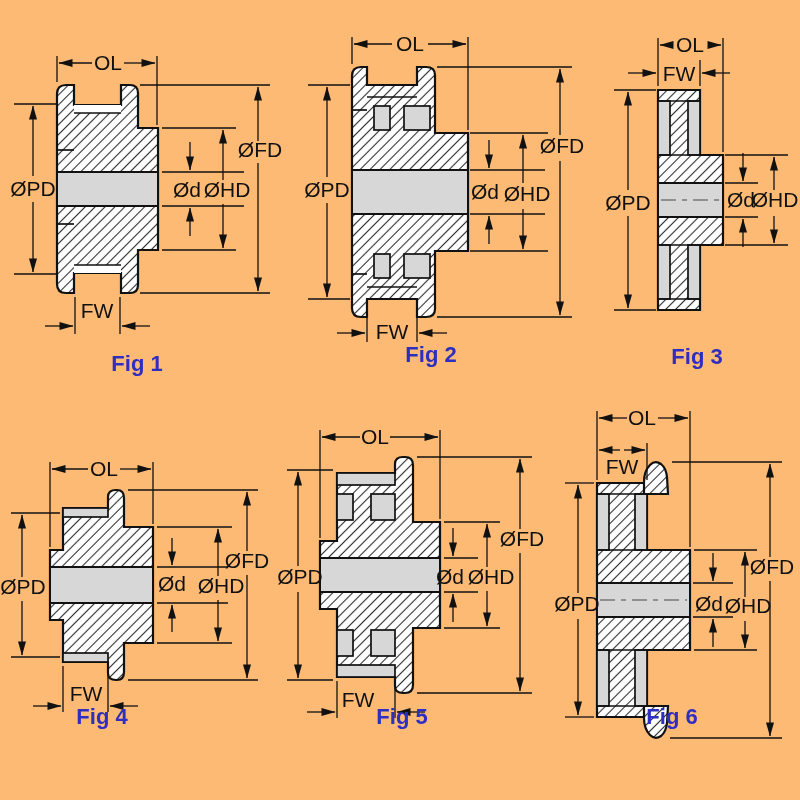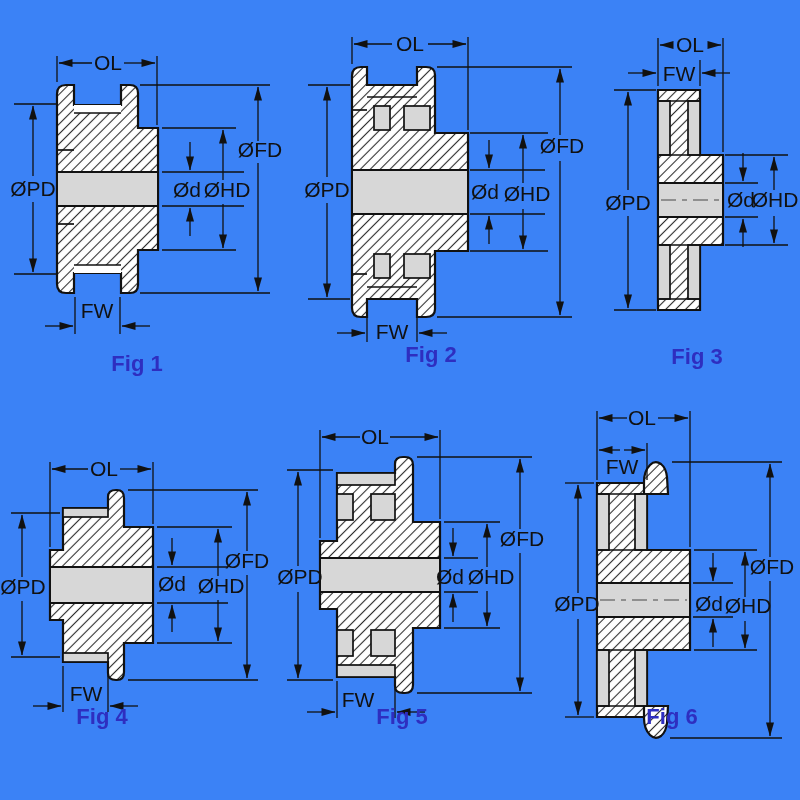--- a/index.html
+++ b/index.html
@@ -1,16 +1,16 @@
 <!DOCTYPE html>
 <html><head>
 <meta charset="utf-8">
 <style>
   html,body{margin:0;padding:0;background:#fff;}
-  #canvas{position:relative;width:800px;height:800px;background:#3b82f6;overflow:hidden;
+  #canvas{position:relative;width:800px;height:800px;background:#fdba74;overflow:hidden;
           font-family:"Liberation Sans",sans-serif;}
   svg text{font-family:"Liberation Sans",sans-serif;font-size:21px;fill:#111;}
   svg text.cap{font-weight:bold;font-size:22px;fill:#2e2ec0;}
   .part{fill:url(#hp);stroke:#111;stroke-width:2.2;}
   .iline{stroke:#111;stroke-width:1.7;fill:none;}
   .gray{fill:#d7d7d7;stroke:#111;stroke-width:1.7;}
   .bore{fill:#d7d7d7;stroke:#111;stroke-width:2;}
   .band{fill:#ffffff;stroke:none;}
   .ext{stroke:#111;stroke-width:1.3;fill:none;}
   .dim{stroke:#111;stroke-width:1.3;fill:none;marker-end:url(#arr);}

